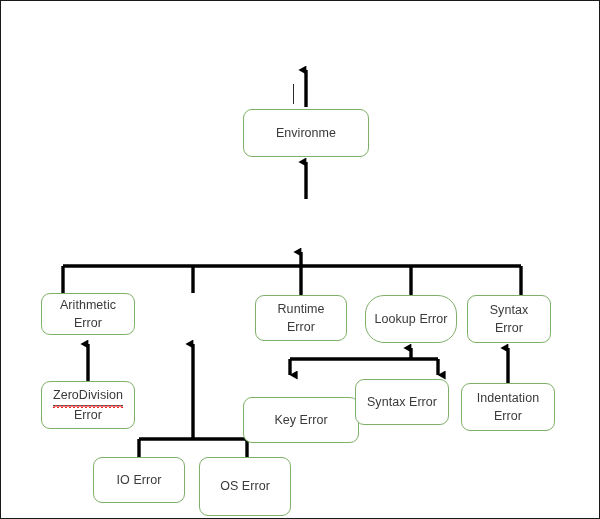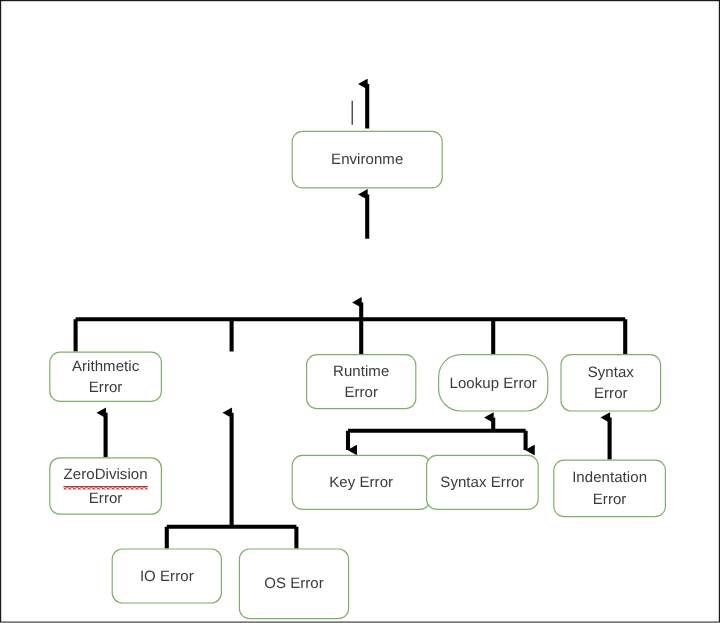--- a/index.html
+++ b/index.html
@@ -149,21 +149,21 @@
   <div class="node" style="left:466px; top:294px; width:84px; height:48px;">
     <span class="label">Syntax
 Error</span>
   </div>
 
   <div class="node spelled" style="left:40px; top:380px; width:94px; height:48px;">
     <span class="label"><span class="w">ZeroDivision</span><span>
 Error</span></span>
   </div>
 
-  <div class="node" style="left:242px; top:378px; width:116px; height:46px;">
+  <div class="node" style="left:242px; top:396px; width:116px; height:46px;">
     <span class="label">Key Error</span>
   </div>
 
   <div class="node" style="left:354px; top:378px; width:94px; height:46px;">
     <span class="label">Syntax Error</span>
   </div>
 
   <div class="node" style="left:460px; top:382px; width:94px; height:48px;">
     <span class="label">Indentation
 Error</span>

